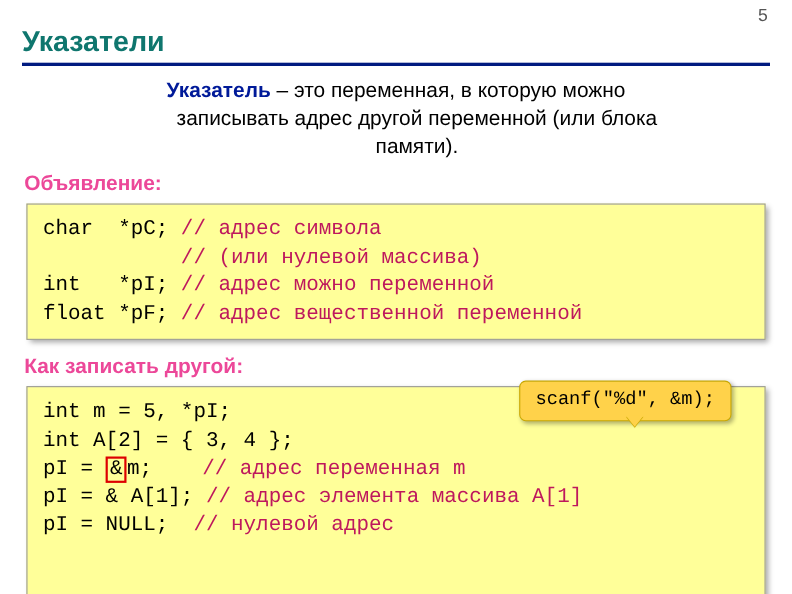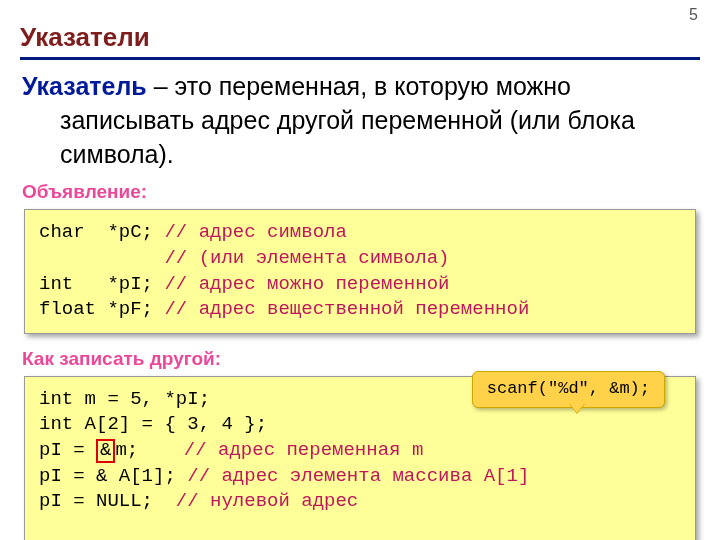--- a/index.html
+++ b/index.html
@@ -17,34 +17,35 @@
     position: absolute;
     top: 6px;
     right: 22px;
     font-size: 16px;
     color: #555;
   }
   .title {
     margin: 22px 0 4px 20px;
     font-size: 26px;
     font-weight: bold;
-    color: #7f1d1d;
+    color: #0f766e;
   }
   .title-rule {
     margin: 0 20px 10px 20px;
     border: none;
     border-top: 3px solid #001a80;
   }
   .content {
     padding: 0 22px;
   }
   .def {
-    font-size: 25px;
+    font-size: 19px;
     line-height: 1.35;
     margin-bottom: 10px;
+    text-align: center;
   }
   .def-term { color: #001a99; font-weight: bold; }
   .def-body { display: block; padding-left: 38px; }
   .section-h {
     color: #ec4899;
     font-weight: bold;
     font-size: 19px;
     margin: 6px 0 6px 0;
   }
   .codebox {
@@ -93,27 +94,27 @@
 <div class="page-num">5</div>
 
 <h1 class="title">Указатели</h1>
 <hr class="title-rule">
 
 <div class="content">
 
   <div class="def">
     <span class="def-term">Указатель</span><span> – это переменная, в которую можно</span>
     <span class="def-body">записывать адрес другой переменной (или блока</span>
-    <span class="def-body">символа).</span>
+    <span class="def-body">памяти).</span>
   </div>
 
   <div class="section-h">Объявление:</div>
 
   <div class="codebox"><span>char  *pC; </span><span class="cm">// адрес символа</span>
-<span>           </span><span class="cm">// (или элемента символа)</span>
+<span>           </span><span class="cm">// (или нулевой массива)</span>
 <span>int   *pI; </span><span class="cm">// адрес можно переменной</span>
 <span>float *pF; </span><span class="cm">// адрес вещественной переменной</span></div>
 
   <div class="section-h">Как записать другой:</div>
 
   <div class="codebox" style="position:relative;"><span>int m = 5, *pI;</span>
 <span>int A[2] = { 3, 4 };</span>
 <span>pI = </span><span class="redbox">&amp;</span><span>m;    </span><span class="cm">// адрес переменная m</span>
 <span>pI = &amp; A[1]; </span><span class="cm">// адрес элемента массива A[1]</span>
 <span>pI = NULL;  </span><span class="cm">// нулевой адрес</span>

